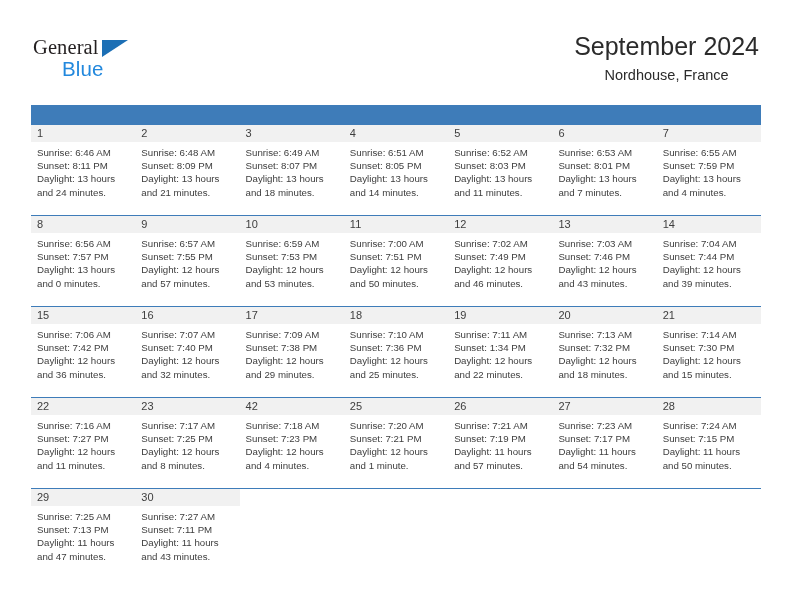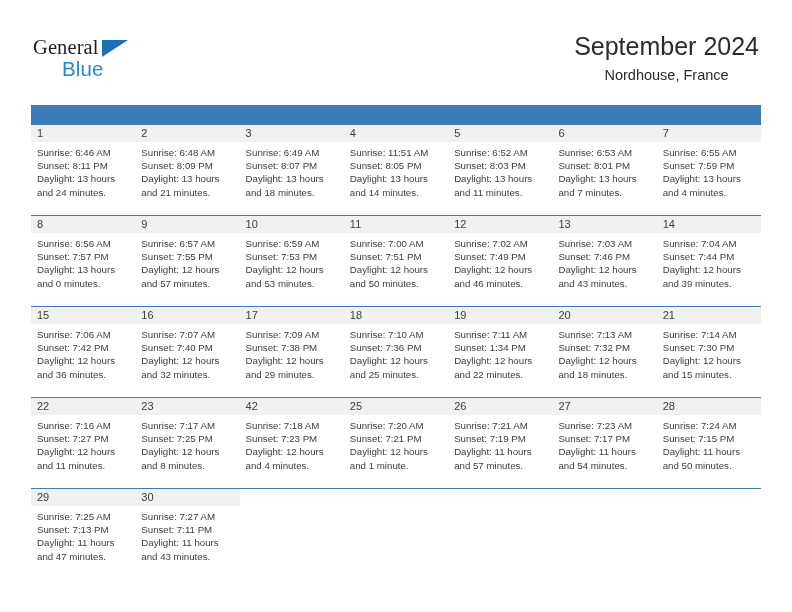--- a/index.html
+++ b/index.html
@@ -208,21 +208,21 @@
               <div class="cell-line">Sunset: 8:07 PM</div>
               <div class="cell-line">Daylight: 13 hours</div>
               <div class="cell-line">and 18 minutes.</div>
             </div>
           </div>
           <div class="daycell filled">
             <div class="daynum-band">
               <span class="daynum">4</span>
             </div>
             <div class="cell-body">
-              <div class="cell-line">Sunrise: 11:51 AM</div>
+              <div class="cell-line">Sunrise: 6:51 AM</div>
               <div class="cell-line">Sunset: 8:05 PM</div>
               <div class="cell-line">Daylight: 13 hours</div>
               <div class="cell-line">and 14 minutes.</div>
             </div>
           </div>
           <div class="daycell filled">
             <div class="daynum-band">
               <span class="daynum">5</span>
             </div>
             <div class="cell-body">

